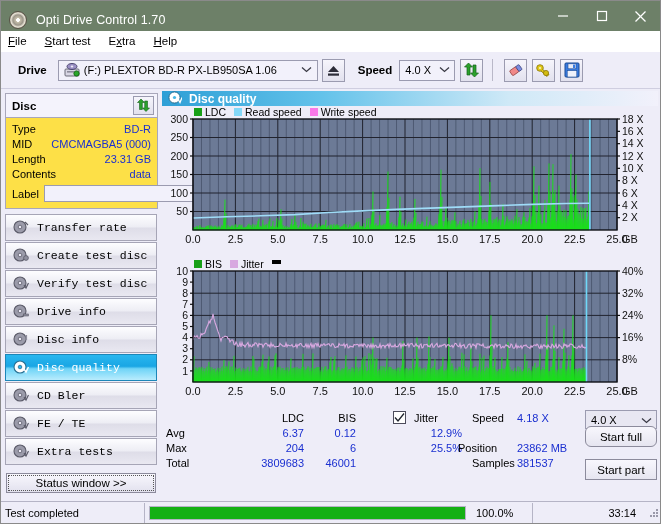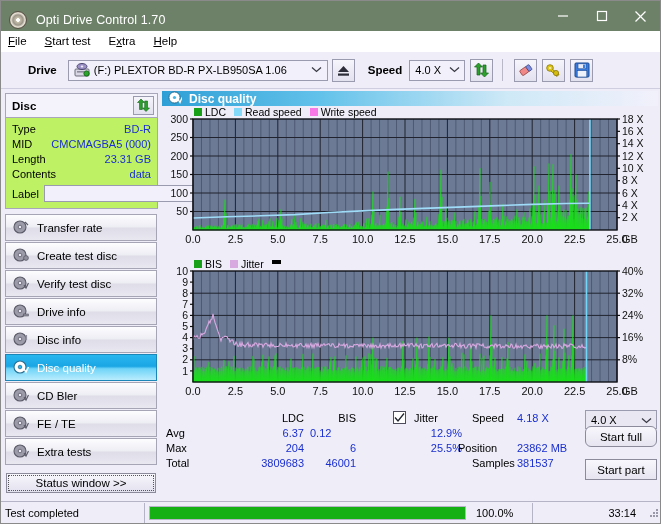--- a/index.html
+++ b/index.html
@@ -67,21 +67,21 @@
     white-space: nowrap;
   }
   .menu-item u { text-decoration: underline; }
 
   
   #drivebar {
     height: 37px;
     background: #eeedf8;
     display: flex;
     align-items: center;
-    padding: 0 20px;
+    padding: 0 10px;
     border-bottom: 1px solid #cfcee0;
   }
   .lbl-bold { font-weight: bold; font-size: 11.5px; color: #000; }
   #drive-label { margin: 0 11px 0 7px; }
 
   .combo {
     height: 21px;
     background: #f2f1fb;
     border: 1px solid #9b9bb0;
     display: flex;
@@ -114,21 +114,21 @@
   #speed-combo { width: 56px; }
   #speed-combo .val { font-size: 11px; padding-left: 3px; }
   .sep { width: 1px; height: 22px; background: #b9b8c8; margin: 0 6px 0 9px; }
 
   
   #body { display: flex; height: 380px; }
 
   
   #sidebar { width: 160px; flex: 0 0 160px; padding: 3px 2px 0 2px; }
 
-  #disc-panel { border: 1px solid #a8a7ba; background: #bef264; margin: 1px 1px 5px 2px; }
+  #disc-panel { border: 1px solid #a8a7ba; background: #fde047; margin: 1px 1px 5px 2px; }
   #disc-head {
     display: flex; align-items: center; justify-content: space-between;
     padding: 2px 3px 2px 6px;
     border-bottom: 1px solid #a8a7ba;
     background: #f4f3fc;
   }
   #disc-head-title { font-weight: bold; font-size: 11.5px; }
   #disc-rows { padding: 3px 6px 4px 6px; }
   .disc-row { display: flex; justify-content: space-between; align-items: center; height: 15px; }
   .disc-row .k { font-size: 11px; color: #000; }
@@ -148,21 +148,21 @@
     margin: 0 2px 1px 2px;
     border: 1px solid #a6a5b6;
     background: linear-gradient(#fdfdff 0%, #ededf4 48%, #dedde8 52%, #e9e8f1 100%);
     display: flex; align-items: center;
     padding-left: 7px;
   }
   .navbtn.active {
     background: linear-gradient(#29b7ef 0%, #1aa6e4 45%, #6fd4f7 55%, #b9ecfd 100%);
     border-color: #1c86b8;
   }
-  .navbtn .nav-label { font-size: 11.5px; color: #000; margin-left: 8px; }
+  .navbtn .nav-label { font-size: 11.5px; color: #000; margin-left: 8px; font-family: Liberation Mono, monospace; }
   .navbtn.active .nav-label { color: #ffffff; }
   .cd-icon { flex: 0 0 auto; }
 
   #status-window-btn {
     margin: 8px 3px 0 3px;
     height: 20px;
     border: 1px solid #8c8b9c;
     background: linear-gradient(#f8f7fd, #e2e1ee);
     display: flex; align-items: center; justify-content: center;
     font-size: 11.5px;
@@ -201,21 +201,21 @@
   #stats .num { color: #1a2fd0; }
   .stats-col { position: absolute; }
   #stat-hdr-ldc { left: 86px; top: 2px; width: 56px; text-align: right; }
   #stat-hdr-bis { left: 148px; top: 2px; width: 46px; text-align: right; }
   #lbl-avg { left: 4px; top: 17px; }
   #lbl-max { left: 4px; top: 32px; }
   #lbl-total { left: 4px; top: 47px; }
   #v-ldc-avg { left: 76px; top: 17px; width: 66px; text-align: right; }
   #v-ldc-max { left: 76px; top: 32px; width: 66px; text-align: right; }
   #v-ldc-total { left: 56px; top: 47px; width: 86px; text-align: right; }
-  #v-bis-avg { left: 148px; top: 17px; width: 46px; text-align: left; }
+  #v-bis-avg { left: 148px; top: 17px; width: 46px; text-align: right; }
   #v-bis-max { left: 148px; top: 32px; width: 46px; text-align: right; }
   #v-bis-total { left: 142px; top: 47px; width: 52px; text-align: right; }
 
   #jitter-check {
     position: absolute; left: 231px; top: 1px;
     width: 13px; height: 13px;
     border: 1px solid #4c4c5c; background: #fff;
     display: flex; align-items: center; justify-content: center;
   }
   #jitter-lbl { left: 252px; top: 2px; }

